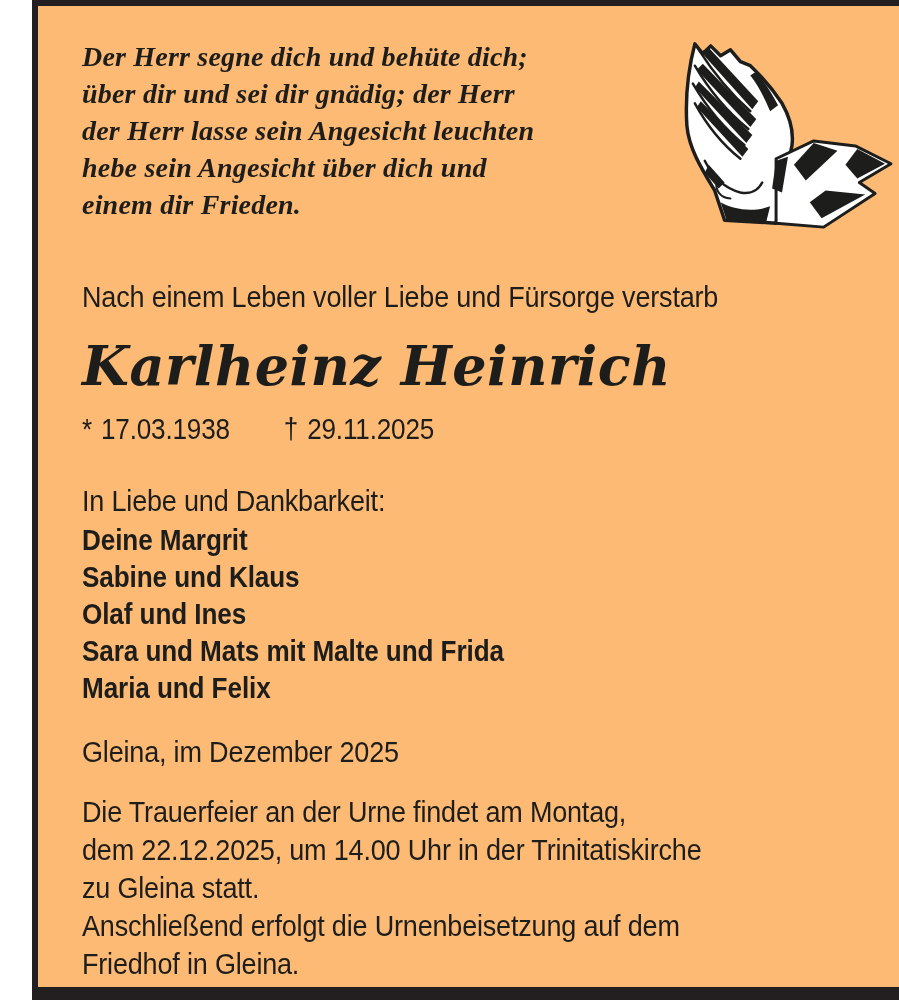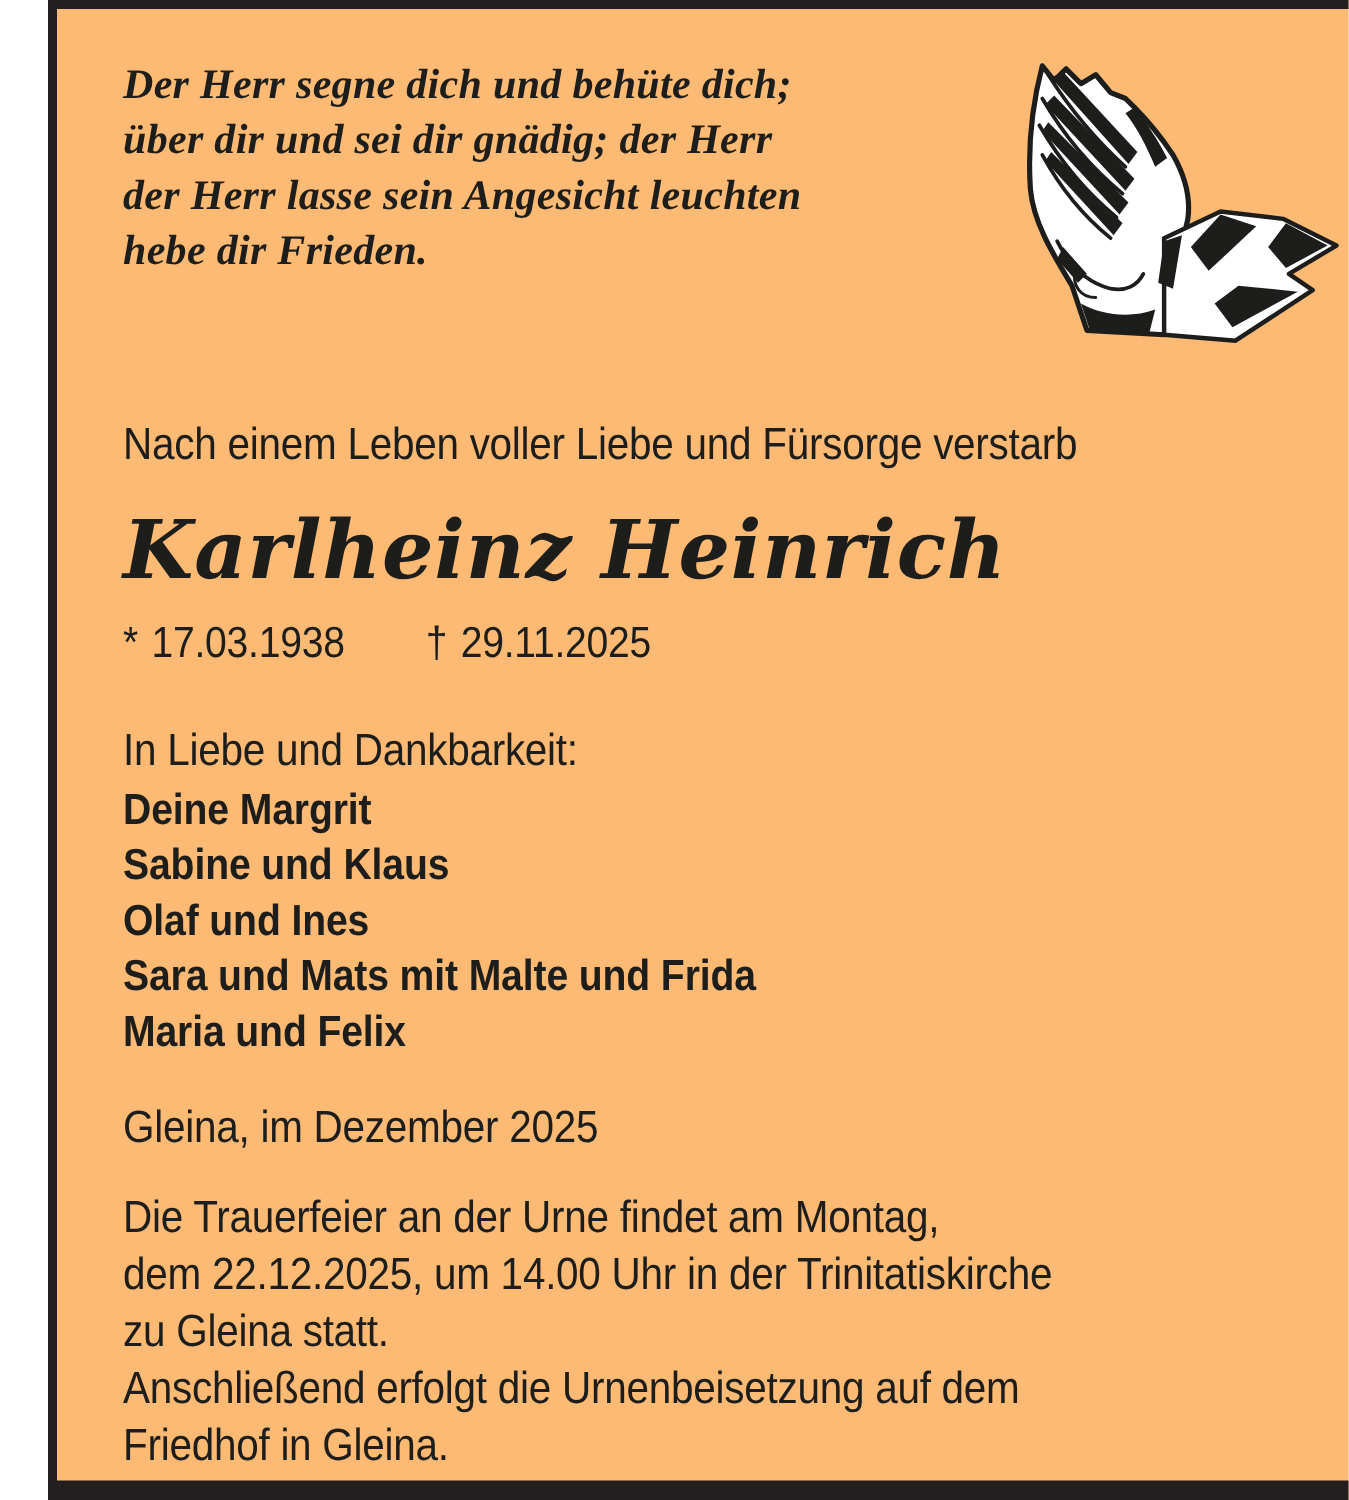--- a/index.html
+++ b/index.html
@@ -106,21 +106,22 @@
 </head>
 <body>
 
 <div class="page">
 
   <div class="header">
     <div class="blessing">
       <div>Der Herr segne dich und behüte dich;</div>
       <div>über dir und sei dir gnädig; der Herr</div>
       <div>der Herr lasse sein Angesicht leuchten</div>
-      <div>hebe dir Frieden.</div>
+      <div>hebe sein Angesicht über dich und</div>
+      <div>einem dir Frieden.</div>
     </div>
 
     <div class="hands-wrap">
       <svg viewBox="0 0 240 210" xmlns="http://www.w3.org/2000/svg" aria-hidden="true">
 
         <path class="paper-fill" stroke-width="3.5" d="M30,12 L38,22 L46,14 L56,24 L66,18 L76,30 L86,34 L92,40
              C100,48 110,60 118,72 C126,86 130,100 128,115
              L120,150 L112,193 L60,190 L50,160
              C38,140 24,118 22,95 C20,65 24,35 30,12 Z"></path>
 

